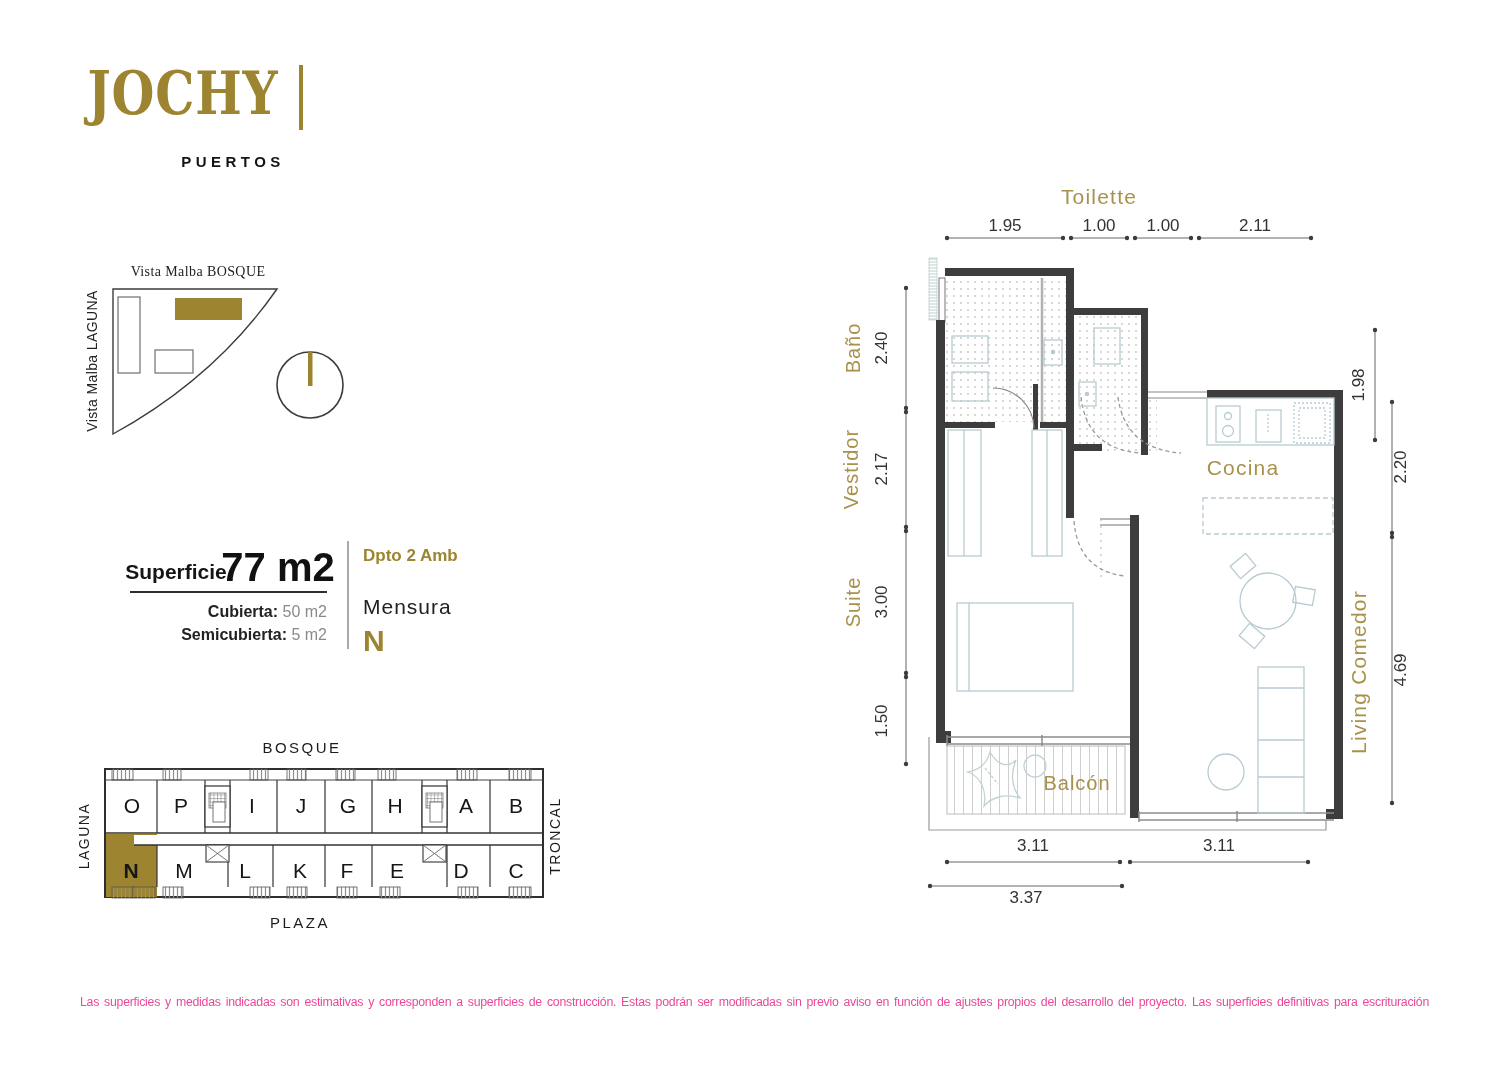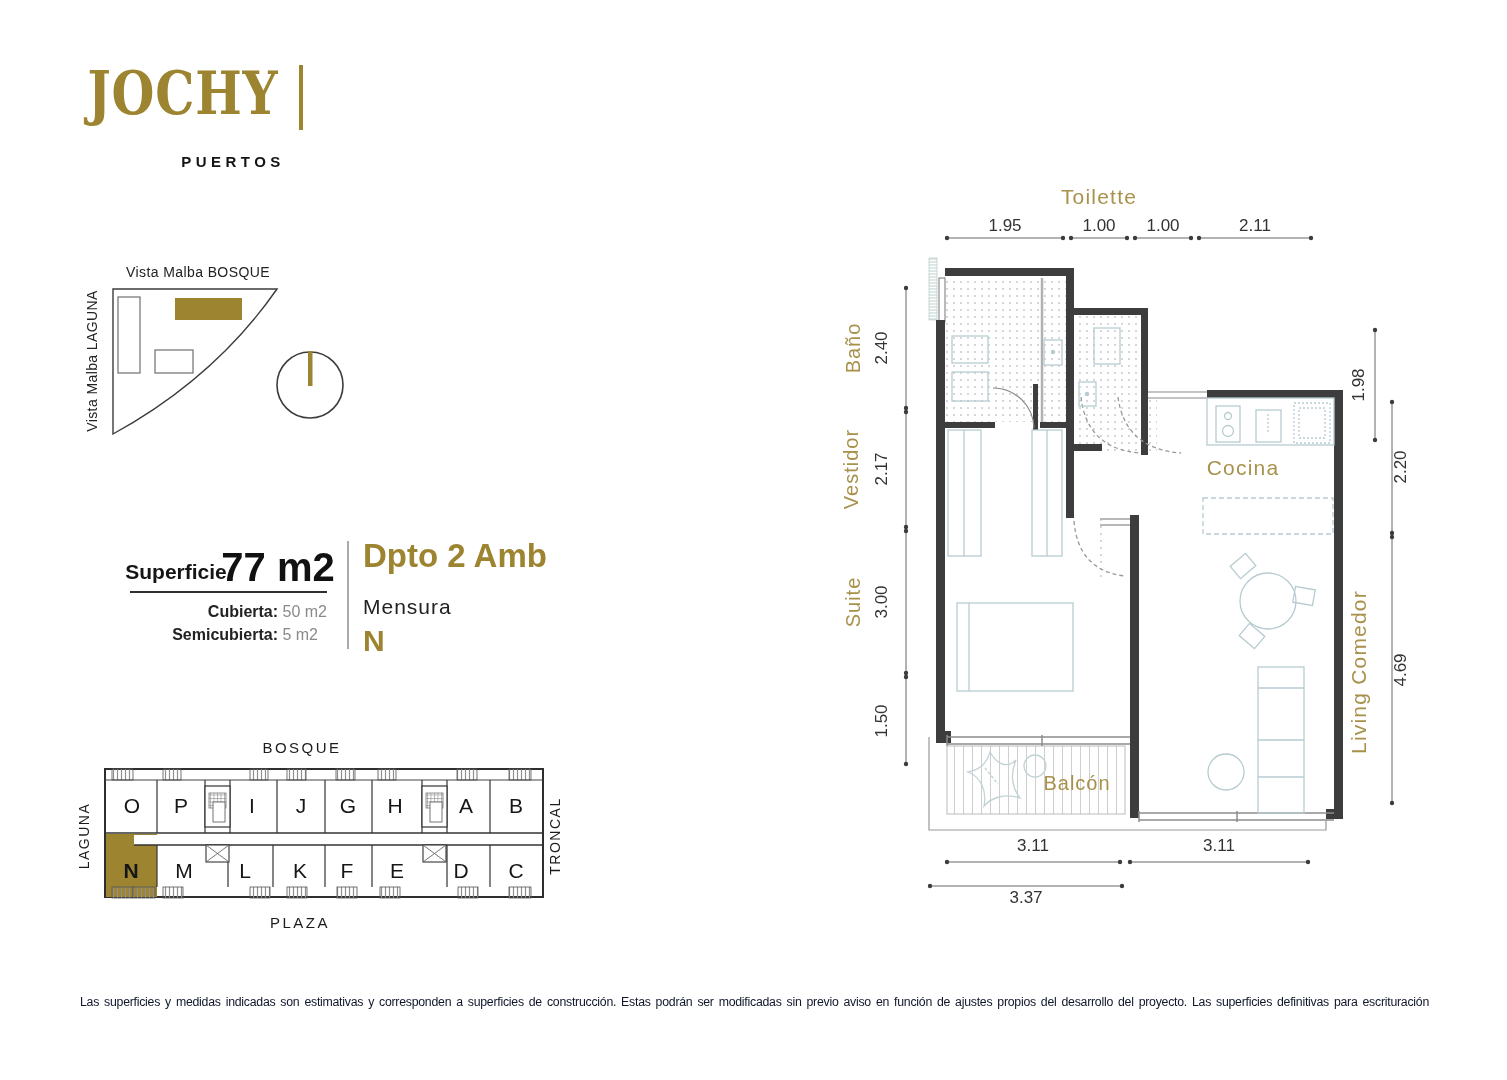--- a/index.html
+++ b/index.html
@@ -20,54 +20,54 @@
   .siteplan-label { font-size:14px; color:#222; letter-spacing:.4px; }
   .rot { transform:translate(-50%,-50%) rotate(-90deg); white-space:nowrap; }
 
   .sup-label { font-size:21px; font-weight:700; color:#151515; }
   .sup-value { font-size:40px; font-weight:800; color:#111; letter-spacing:0; }
   .sup-underline { width:197px; height:2px; background:#2e2e2e; }
   .sub-line { font-size:16px; }
   .sub-line .b { font-weight:700; color:#222; }
   .sub-line .g { color:#8a8a8a; }
   .v-divider { width:2px; height:108px; background:#a9a9a9; }
-  .dpto { font-size:33px; font-weight:700; color:#9d8430; }
+  .dpto { font-size:17px; font-weight:700; color:#9d8430; }
   .unidad { font-size:21px; color:#222; letter-spacing:1px; }
   .unit-n { font-size:30px; font-weight:700; color:#9d8430; }
 
-  .disclaimer { width:1349px; font-size:12.3px; color:#0f172a; letter-spacing:-0.25px; line-height:24px; }
+  .disclaimer { width:1349px; font-size:12.3px; color:#ec4899; letter-spacing:-0.25px; line-height:24px; }
   .disclaimer div { text-align:justify; text-align-last:justify; }
 
   svg text { font-family:"Liberation Sans",sans-serif; }
   .dim-txt { font-size:17px; fill:#333; }
   .room-txt { font-size:20px; fill:#a8924b; letter-spacing:1px; }
   .room-txt-lg { font-size:21px; fill:#a8924b; letter-spacing:1.2px; }
   .unit-letter { font-size:21px; fill:#161616; }
   .blk-label { font-size:15px; fill:#1c1c1c; letter-spacing:2.5px; }
   .blk-label-side { font-size:14px; fill:#1c1c1c; letter-spacing:1.5px; }
 </style>
 </head>
 <body>
 
 <div class="page">
 
   <div class="abs brand" style="left:183px;top:93px;">JOCHY</div>
   <div class="abs ctr brand-sub" style="left:233px;top:142px;margin-top:19px;">PUERTOS</div>
   <div class="abs gold-bar" style="left:299px;top:65px;"></div>
 
-  <div class="abs ctr siteplan-label" style="left:198px;top:272px;">Vista Malba BOSQUE</div>
+  <div class="abs ctr siteplan-label" style="left:198px;top:272px;font-family:Liberation Serif, serif;">Vista Malba BOSQUE</div>
   <div class="abs rot siteplan-label" style="left:92px;top:361px;">Vista Malba LAGUNA</div>
 
   <div class="abs ctr sup-label" style="left:176px;top:572px;">Superficie</div>
   <div class="abs ctr sup-value" style="left:278px;top:567px;">77 m2</div>
   <div class="abs sup-underline" style="left:130px;top:591px;"></div>
   <div class="abs right-anchor sub-line" style="left:327px;top:612px;">
     <span class="b">Cubierta:</span><span>&nbsp;</span><span class="g">50 m2</span>
   </div>
-  <div class="abs right-anchor sub-line" style="left:318px;top:635px;">
+  <div class="abs right-anchor sub-line" style="left:327px;top:635px;">
     <span class="b">Semicubierta:</span><span>&nbsp;</span><span class="g">5 m2</span>
   </div>
   <div class="abs v-divider" style="left:347px;top:541px;"></div>
   <div class="abs left-anchor dpto" style="left:363px;top:556px;">Dpto 2 Amb</div>
   <div class="abs left-anchor unidad" style="left:363px;top:607px;">Mensura</div>
   <div class="abs left-anchor unit-n" style="left:363px;top:641px;">N</div>
 
   <svg class="abs" style="left:0;top:0;" width="1507" height="1080" viewBox="0 0 1507 1080">
     <defs>
       <pattern id="dots" width="7" height="7" patternUnits="userSpaceOnUse">

